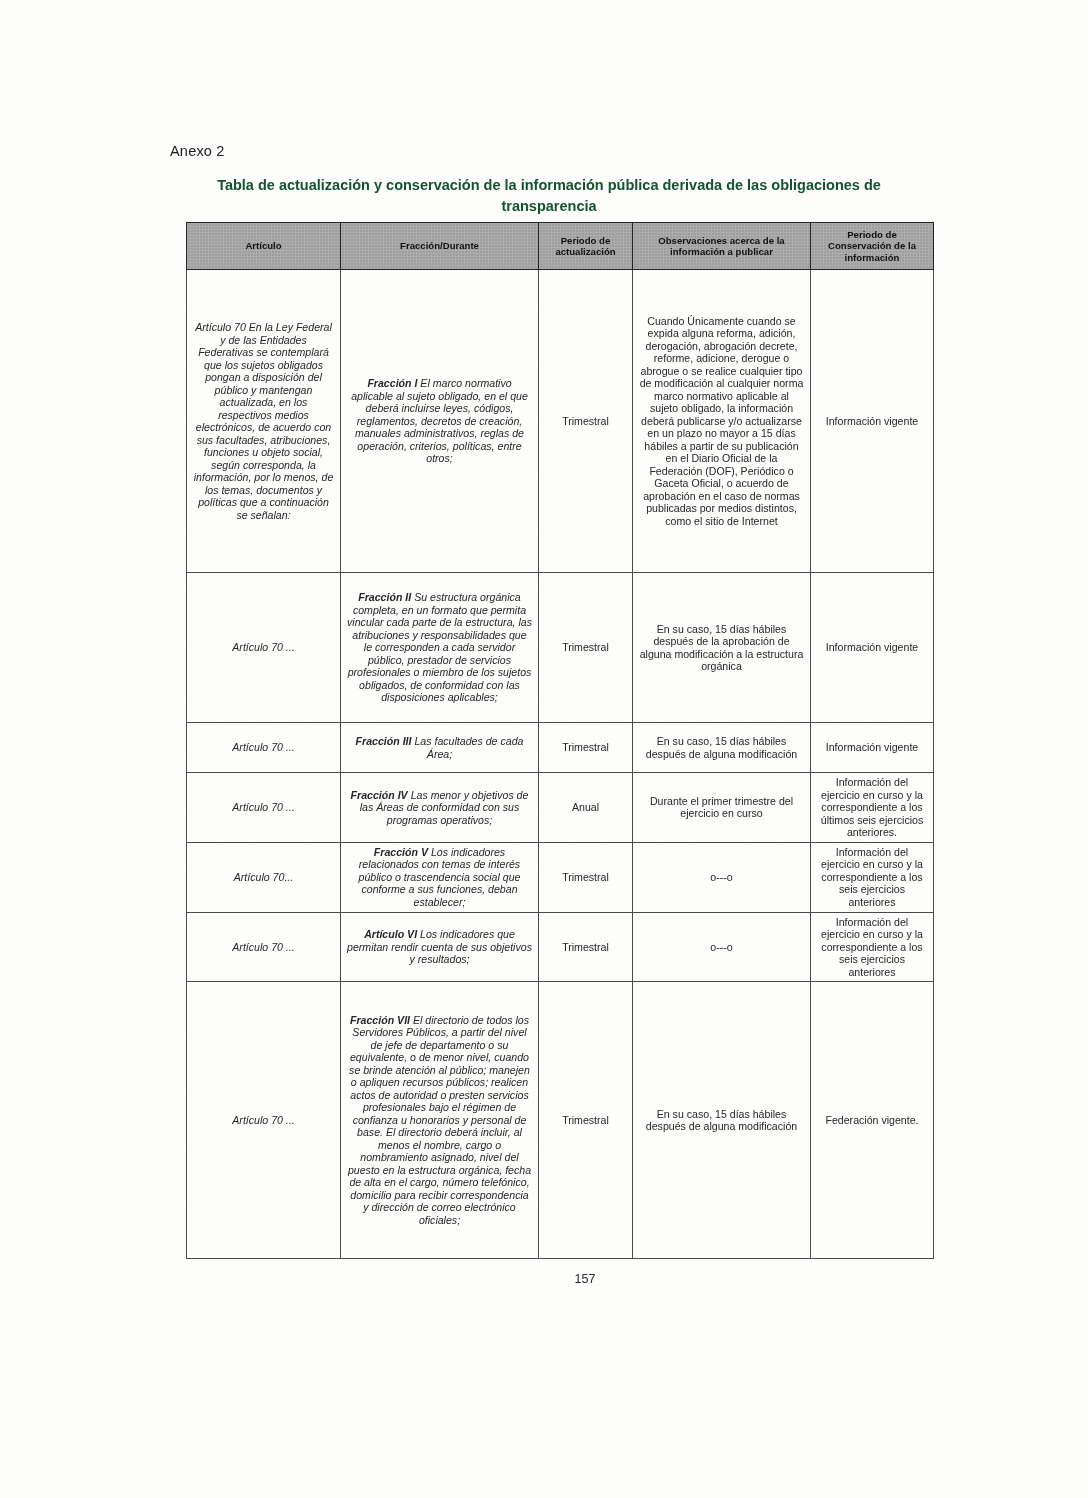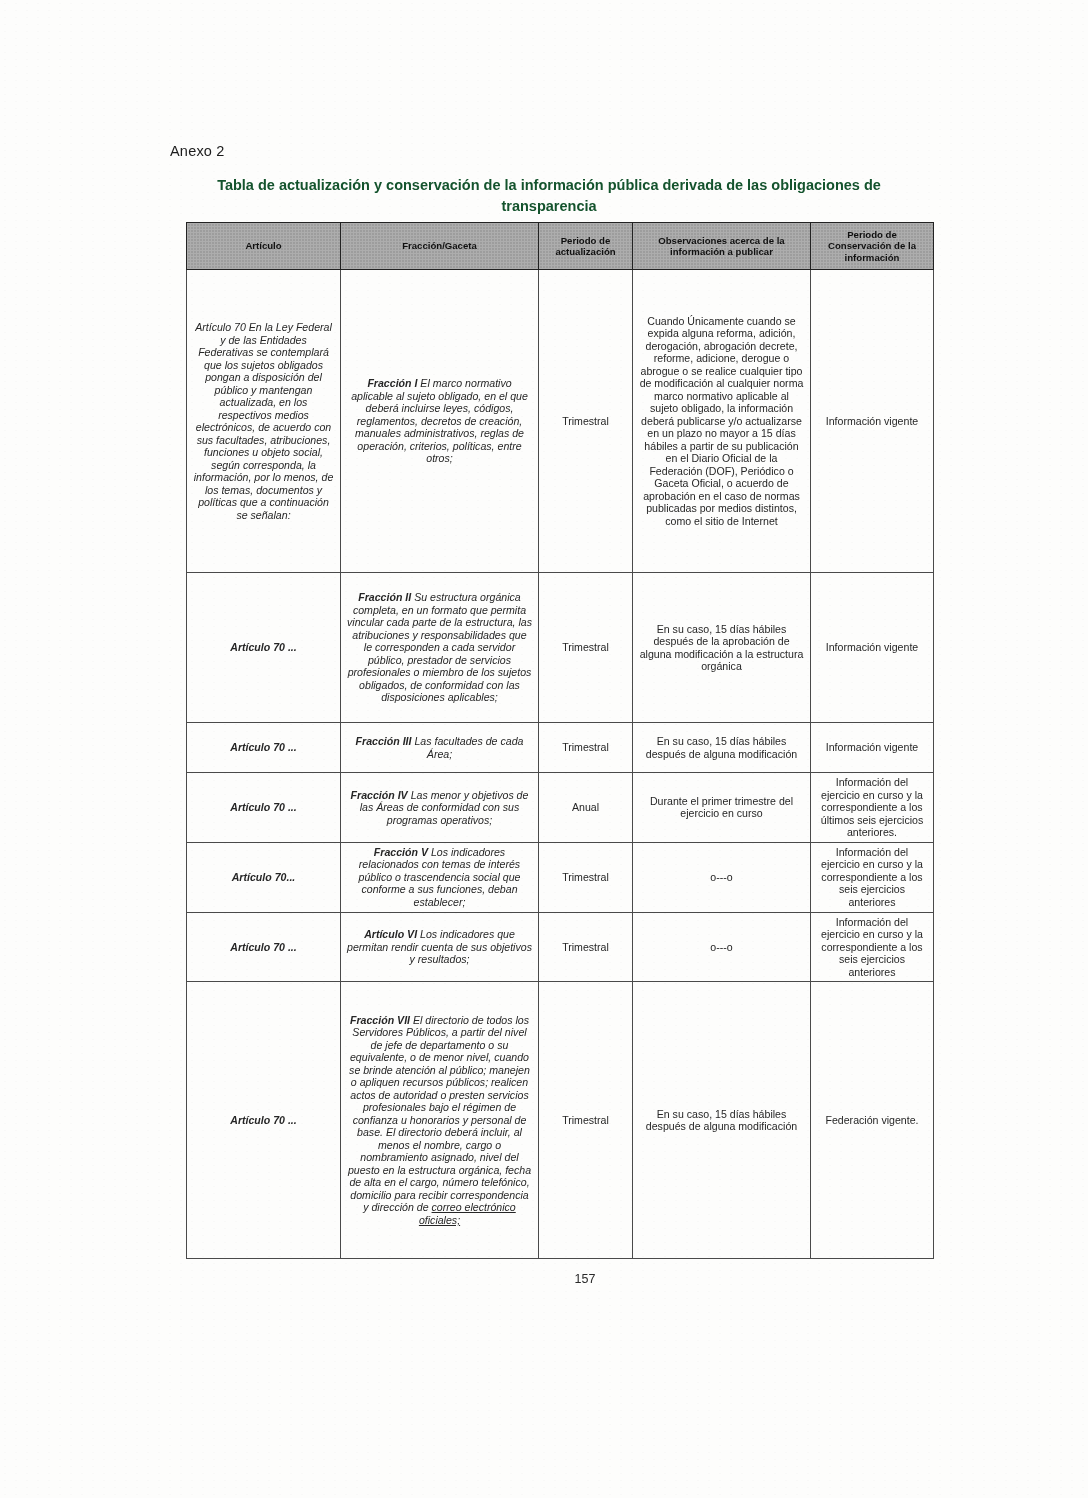--- a/index.html
+++ b/index.html
@@ -47,24 +47,24 @@
   th{
     height:40px;
     background-color:#adadad;
     background-image:radial-gradient(#6e6e6e 0.8px, transparent 0.9px);
     background-size:3px 3px;
     font-size:9.6px;font-weight:bold;color:#101010;
     line-height:1.2;
     border:1px solid #222;
   }
   td.articulo{font-style:italic;}
-  td.articulo.short{font-weight:bold;}
+  td.articulo.short{font-weight:normal;}
   td.fraccion{font-style:italic;}
   .frac-label{font-weight:bold;font-style:italic;}
-  .frac-underline{text-decoration:underline;}
+  .frac-underline{}
   .r1{height:303px}.r2{height:150px}.r3{height:50px}.r4{height:65px}
   .r5{height:70px}.r6{height:68px}.r7{height:277px}
   .page-number{
     position:absolute;left:0;top:1272px;width:1088px;
     text-align:center;font-size:12.5px;color:#2a2a2a;margin-left:41px;
   }
 </style>
 </head>
 <body>
 
@@ -76,21 +76,21 @@
   <colgroup>
     <col class="c1">
       <col class="c2">
       <col class="c3">
       <col class="c4">
       <col class="c5">
   </colgroup>
   <thead>
     <tr>
       <th>Artículo</th>
-      <th>Fracción/Gaceta</th>
+      <th>Fracción/Durante</th>
       <th>Periodo de actualización</th>
       <th>Observaciones acerca de la información a publicar</th>
       <th>Periodo de Conservación de la información</th>
     </tr>
   </thead>
   <tbody>
     <tr class="r1">
       <td class="articulo">Artículo 70 En la Ley Federal y de las Entidades Federativas se contemplará que los sujetos obligados pongan a disposición del público y mantengan actualizada, en los respectivos medios electrónicos, de acuerdo con sus facultades, atribuciones, funciones u objeto social, según corresponda, la información, por lo menos, de los temas, documentos y políticas que a continuación se señalan:</td>
       <td class="fraccion"><span class="frac-label">Fracción I</span><span> El marco normativo aplicable al sujeto obligado, en el que deberá incluirse leyes, códigos, reglamentos, decretos de creación, manuales administrativos, reglas de operación, criterios, políticas, entre otros;</span></td>
       <td>Trimestral</td>

